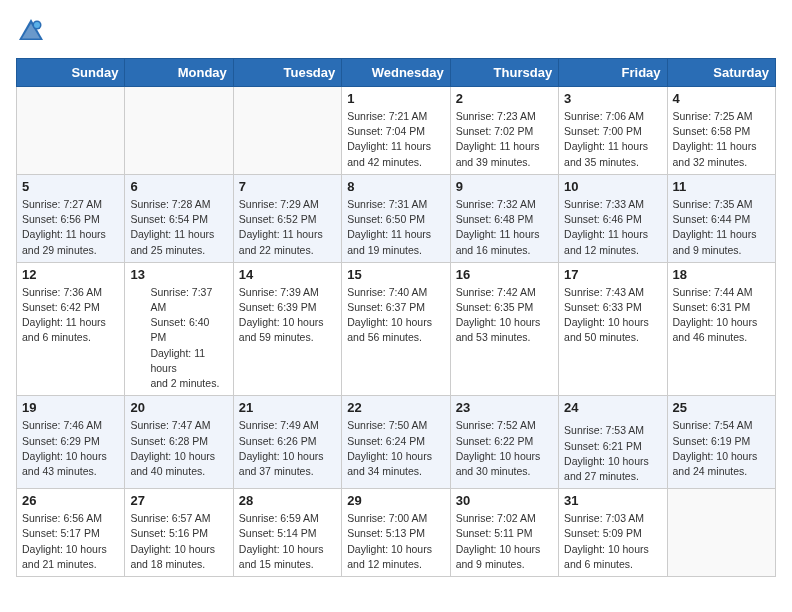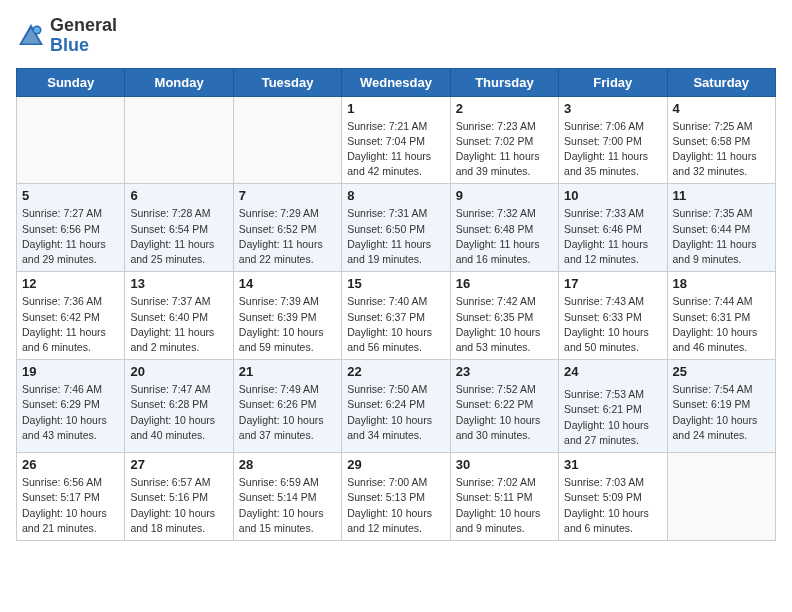--- a/index.html
+++ b/index.html
@@ -54,21 +54,21 @@
       color: #444;
     }
     .calendar {
       width: 100%;
       border-collapse: collapse;
       border: 1px solid #ccc;
     }
     .calendar th {
       background: #2a6db5;
       color: #fff;
-      text-align: center;
+      text-align: right;
       padding: 6px 6px;
       font-size: 13px;
       font-weight: bold;
       border: 1px solid #1e5a9a;
     }
     .calendar td {
       border: 1px solid #ccc;
       vertical-align: top;
       padding: 4px 5px;
       width: 108px;
@@ -99,24 +99,20 @@
 <body>
 
 <div class="header">
   <div class="logo">
     <svg class="logo-icon" viewBox="0 0 40 40">
       <polygon points="20,4 36,32 4,32" fill="#2a6db5"></polygon>
       <polygon points="20,10 32,30 8,30" fill="#fff" opacity="0.3"></polygon>
       <circle cx="28" cy="12" r="6" fill="#2a6db5"></circle>
       <circle cx="28" cy="12" r="4" fill="#5ab0e8"></circle>
     </svg>
-    <div class="logo-text">
-      <span class="logo-general">General</span>
-      <span class="logo-blue">Blue</span>
-    </div>
   </div>
 </div>
 
 <table class="calendar">
   <thead>
     <tr>
     <th>Sunday</th>
         <th>Monday</th>
         <th>Tuesday</th>
         <th>Wednesday</th>
@@ -213,21 +209,21 @@
       <tr>
         <td>
           <div class="day-number">12</div>
           <div class="day-info" style="white-space: pre-line;">Sunrise: 7:36 AM
 Sunset: 6:42 PM
 Daylight: 11 hours
 and 6 minutes.</div>
         </td>
         <td>
           <div class="day-number">13</div>
-          <div class="day-info" style="white-space: pre-line;">Sunrise: 7:37 AM
+          <div class="day-info" style="white-space: pre-line; margin-left: 20px;">Sunrise: 7:37 AM
 Sunset: 6:40 PM
 Daylight: 11 hours
 and 2 minutes.</div>
         </td>
         <td>
           <div class="day-number">14</div>
           <div class="day-info" style="white-space: pre-line;">Sunrise: 7:39 AM
 Sunset: 6:39 PM
 Daylight: 10 hours
 and 59 minutes.</div>

